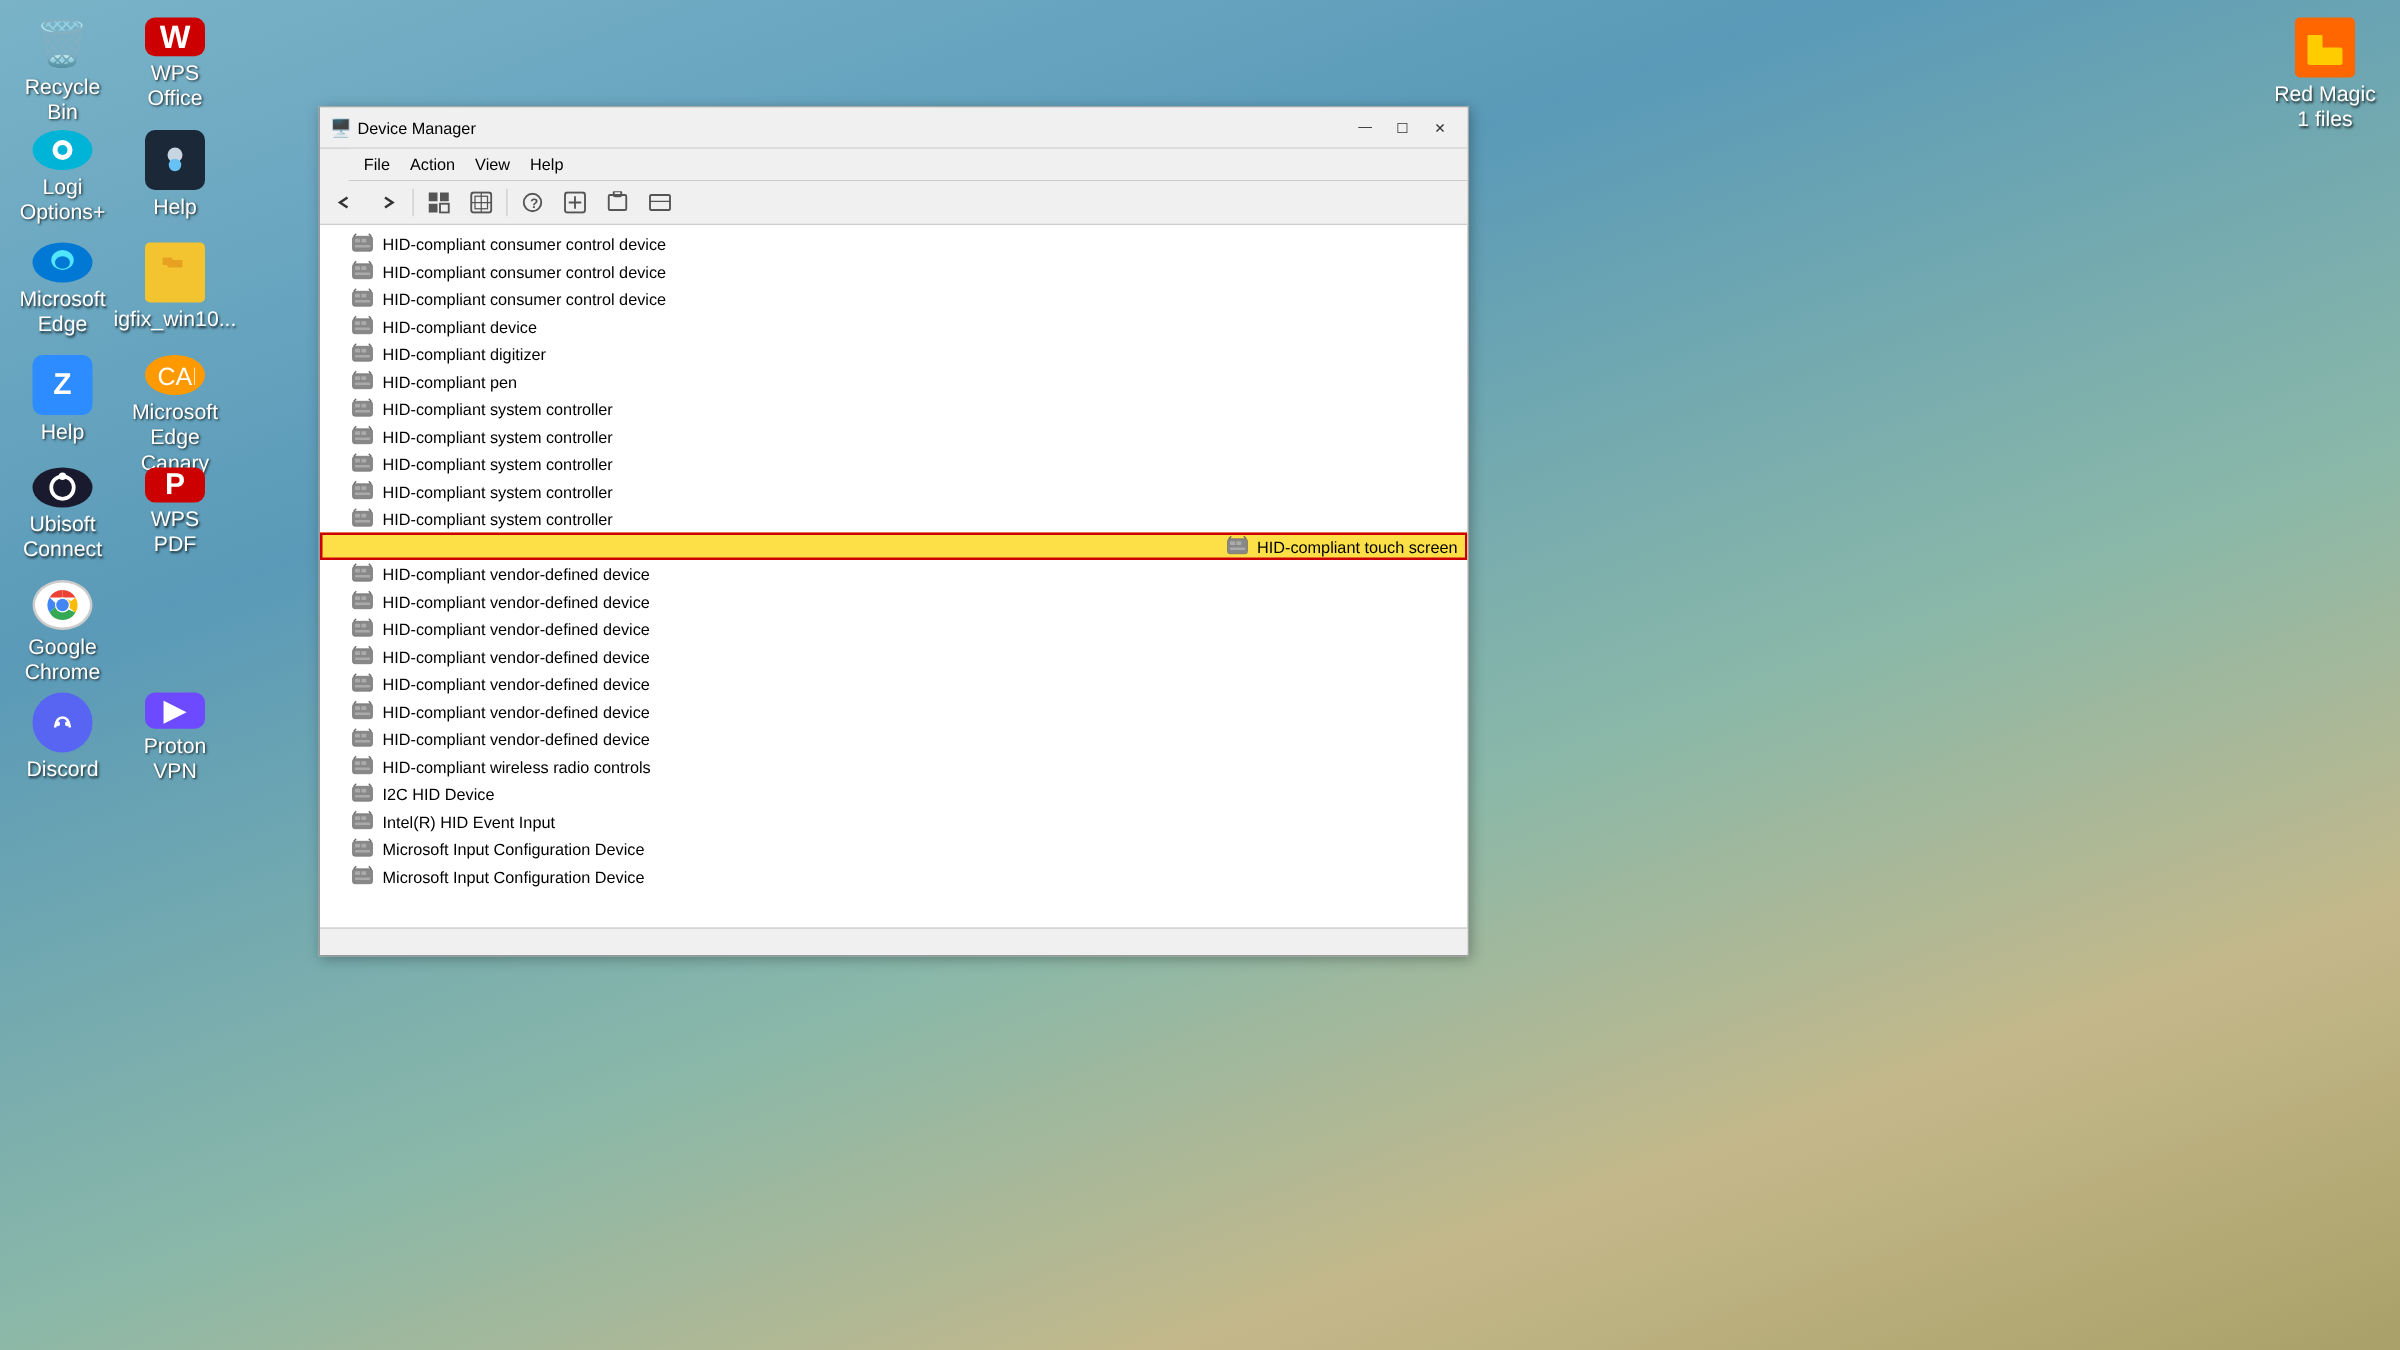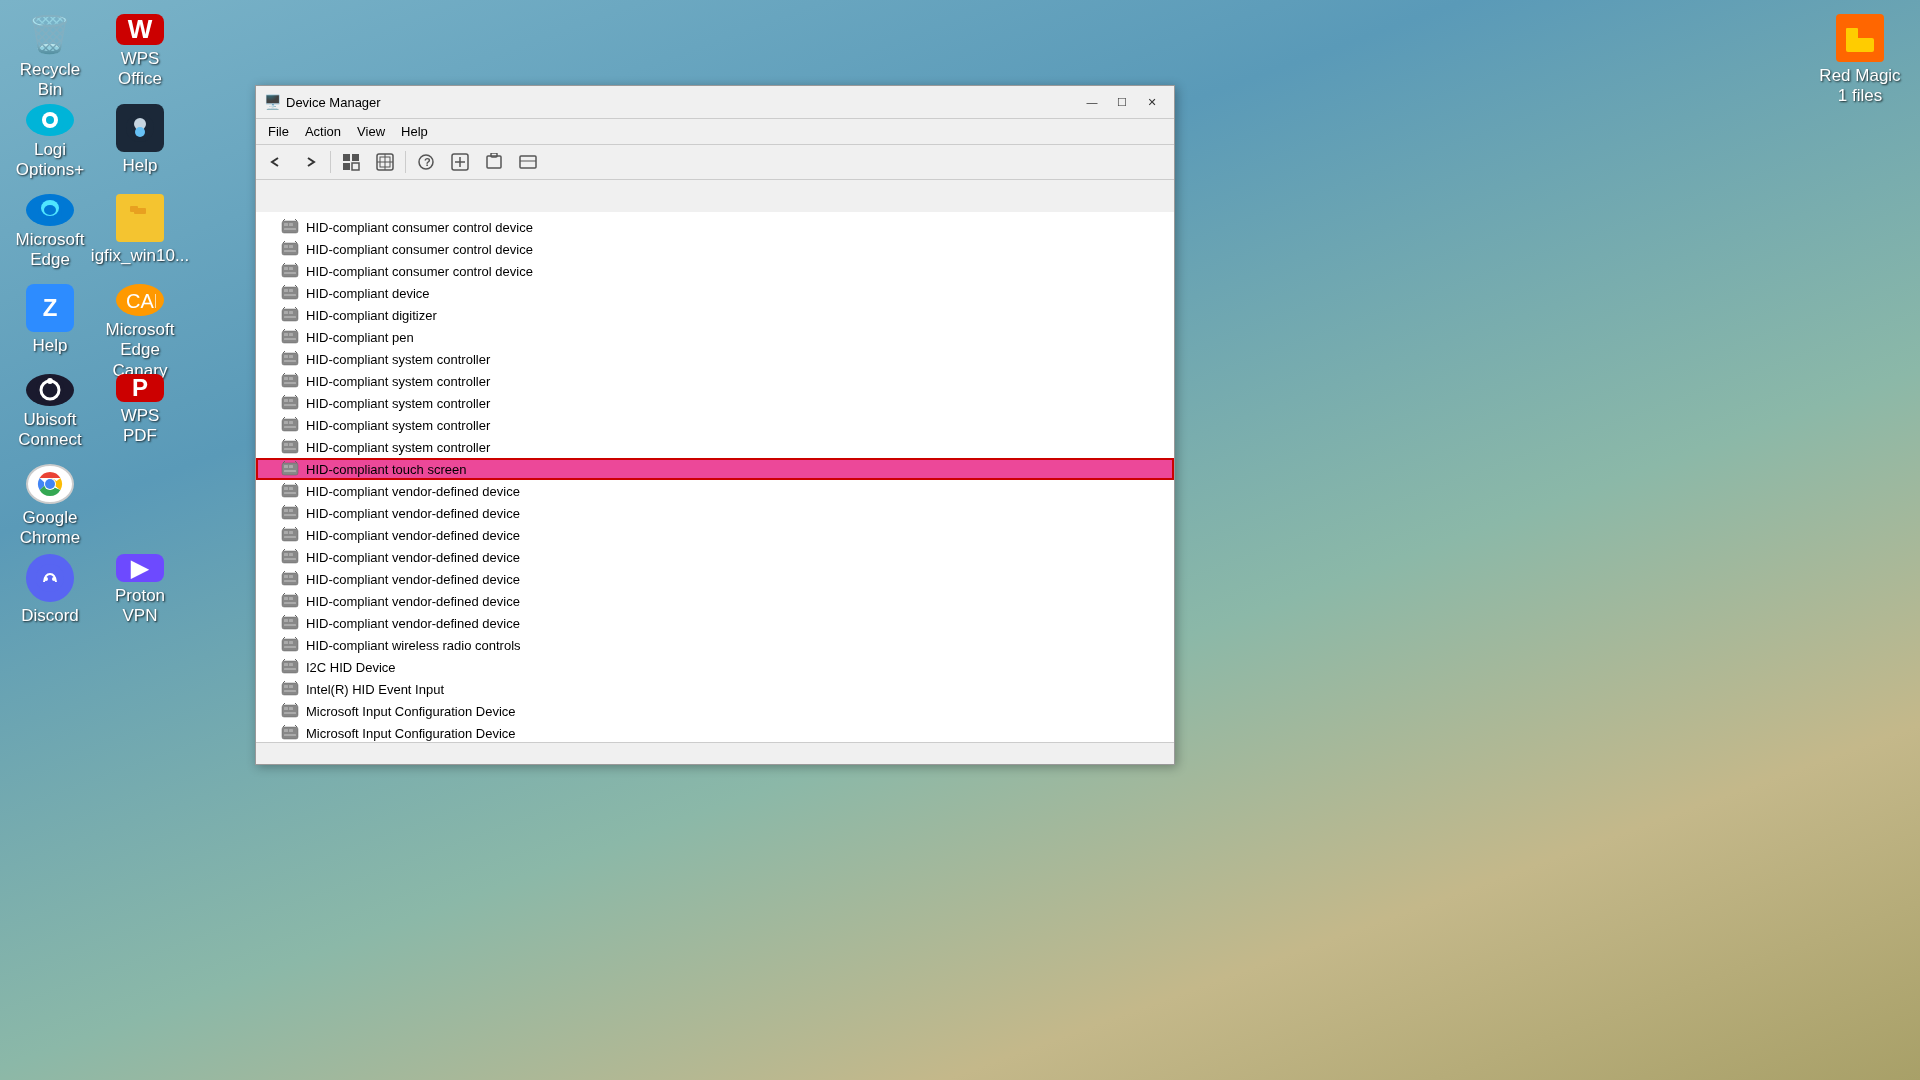--- a/index.html
+++ b/index.html
@@ -114,20 +114,21 @@
       color: #333;
     }
 
     
     .menu-bar {
       display: flex;
       align-items: center;
       padding: 2px 4px;
       border-bottom: 1px solid #ccc;
       background: #f0f0f0;
+      margin-left: 23px;
     }
 
     .menu-item {
       padding: 3px 8px;
       font-size: 13px;
       cursor: pointer;
       border-radius: 2px;
     }
 
     
@@ -158,21 +159,20 @@
       height: 22px;
       background: #ccc;
       margin: 0 2px;
     }
 
     
     .window-content {
       flex: 1;
       display: flex;
       overflow: hidden;
-      margin-top: 32px;
     }
 
     .device-list {
       flex: 1;
       overflow-y: scroll;
       padding: 4px 0;
       background: white;
     }
 
     .device-list::-webkit-scrollbar {
@@ -596,21 +596,21 @@
     <rect x="1" y="3" width="16" height="12" rx="2" fill="#888" stroke="#666" stroke-width="0.5"></rect>
     <rect x="3" y="5" width="4" height="3" rx="0.5" fill="#aaa"></rect>
     <rect x="8" y="5" width="4" height="3" rx="0.5" fill="#aaa"></rect>
     <rect x="3" y="10" width="12" height="2" rx="0.5" fill="#aaa"></rect>
     <line x1="2" y1="3" x2="4" y2="1" stroke="#666" stroke-width="1"></line>
     <line x1="16" y1="3" x2="14" y2="1" stroke="#666" stroke-width="1"></line>
   </svg>
             </span>
             <span>HID-compliant system controller</span>
           </div>
-          <div class="device-item selected" style="outline: rgb(204, 0, 0) solid 2px; outline-offset: -2px; background: #ec4899; color: rgb(0, 0, 0);">
+          <div class="device-item selected" style="outline: rgb(204, 0, 0) solid 2px; outline-offset: -2px; background: #fde047; color: rgb(0, 0, 0); justify-content: flex-end;">
             <span class="device-item-icon hid-icon">
               <svg width="18" height="18" viewBox="0 0 18 18">
     <rect x="1" y="3" width="16" height="12" rx="2" fill="#888" stroke="#666" stroke-width="0.5"></rect>
     <rect x="3" y="5" width="4" height="3" rx="0.5" fill="#aaa"></rect>
     <rect x="8" y="5" width="4" height="3" rx="0.5" fill="#aaa"></rect>
     <rect x="3" y="10" width="12" height="2" rx="0.5" fill="#aaa"></rect>
     <line x1="2" y1="3" x2="4" y2="1" stroke="#666" stroke-width="1"></line>
     <line x1="16" y1="3" x2="14" y2="1" stroke="#666" stroke-width="1"></line>
   </svg>
             </span>

